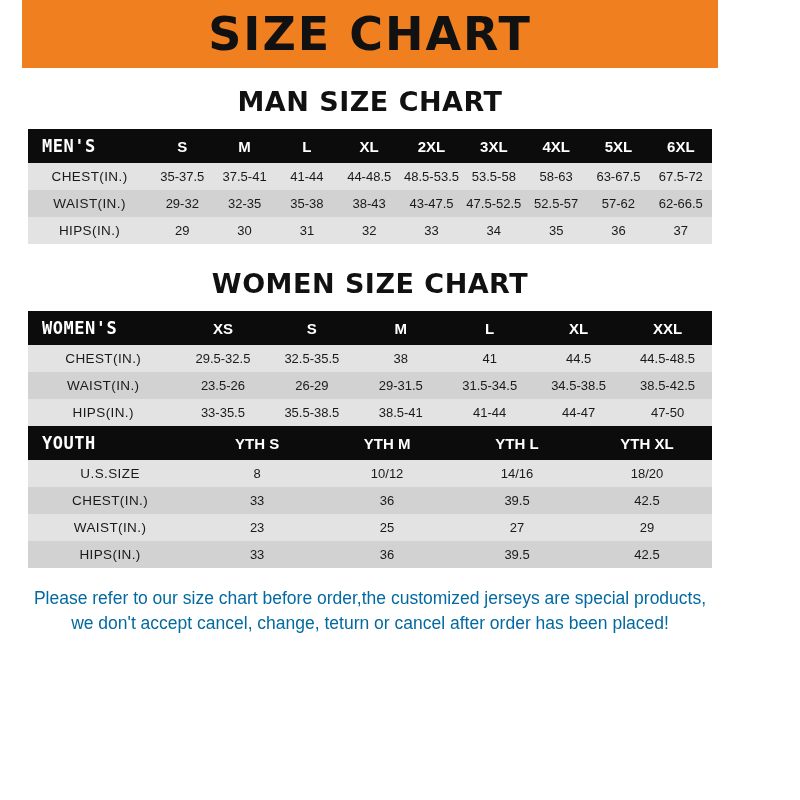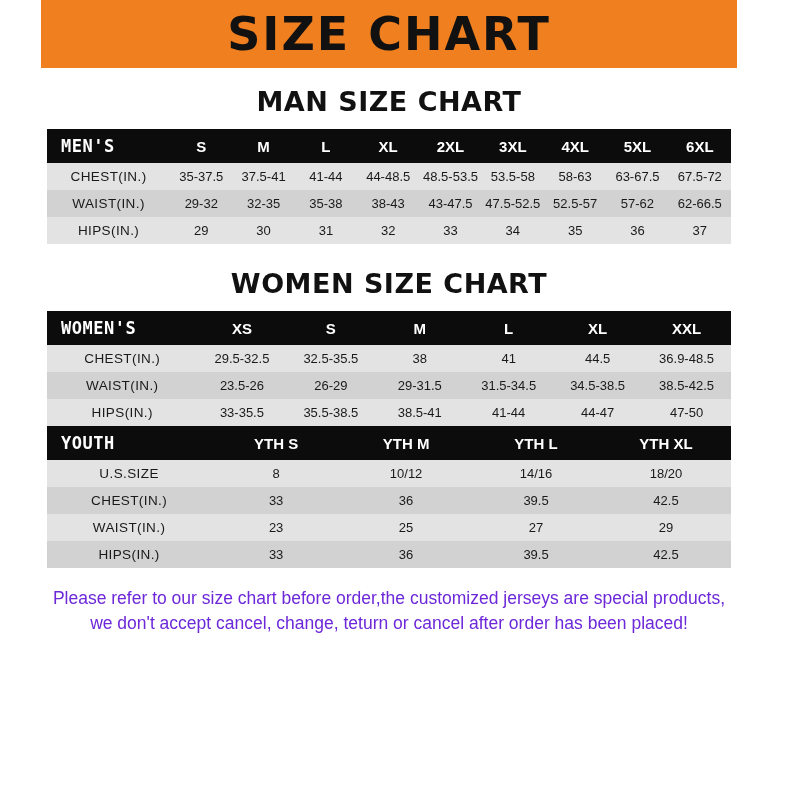--- a/index.html
+++ b/index.html
@@ -12,21 +12,20 @@
     background: #ffffff;
     font-family: "Liberation Sans", sans-serif;
     overflow: hidden;
   }
   .page {
     position: relative;
     width: 740px;
     height: 800px;
     background: #ffffff;
     box-sizing: border-box;
-    margin-left: 19px;
   }
   
   .banner {
     position: relative;
     height: 68px;
     background: #ef7f1f;
     display: flex;
     align-items: center;
     justify-content: center;
   }
@@ -109,21 +108,21 @@
   
   table.men col.c0 { width: 18%; }
   table.women col.c0 { width: 22%; }
   table.youth col.c0 { width: 24%; }
   table.youth col.cx { width: 19%; }
 
   
   .note {
     margin: 18px 22px 0 22px;
     text-align: center;
-    color: #6d28d9;
+    color: #0369a1;
     font-family: "Liberation Sans", sans-serif;
     font-size: 17.5px;
     line-height: 1.45;
   }
   .note-line { display: block; }
 </style>
 </head>
 <body>
 
 <div class="page">
@@ -228,21 +227,21 @@
         </tr>
       </thead>
       <tbody>
         <tr class="band-a">
           <td class="row-head">CHEST(IN.)</td>
           <td>29.5-32.5</td>
           <td>32.5-35.5</td>
           <td>38</td>
           <td>41</td>
           <td>44.5</td>
-          <td>36.9-48.5</td>
+          <td>44.5-48.5</td>
         </tr>
         <tr class="band-b">
           <td class="row-head">WAIST(IN.)</td>
           <td>23.5-26</td>
           <td>26-29</td>
           <td>29-31.5</td>
           <td>31.5-34.5</td>
           <td>34.5-38.5</td>
           <td>38.5-42.5</td>
         </tr>

